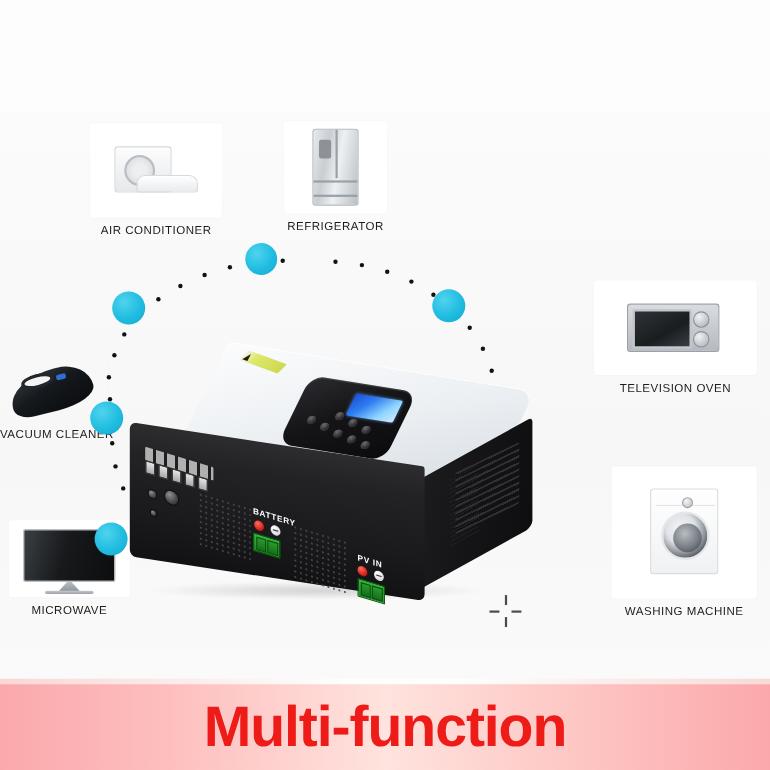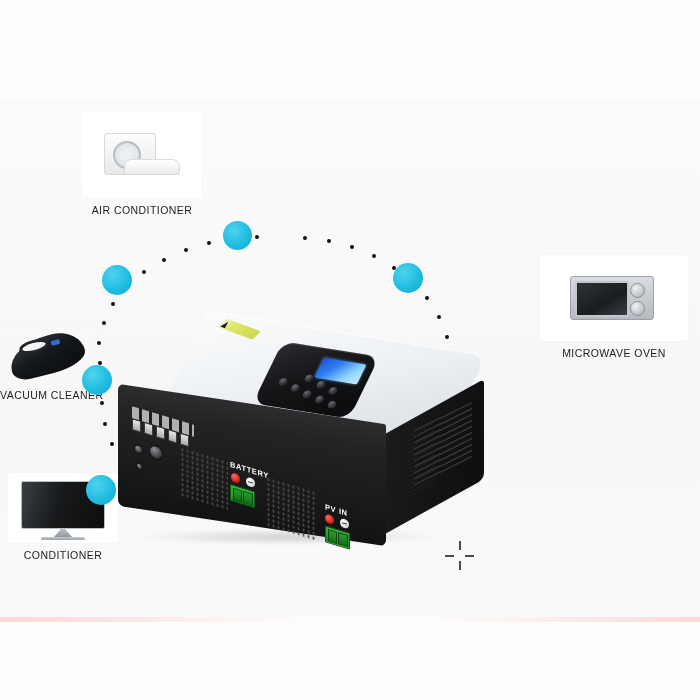--- a/index.html
+++ b/index.html
@@ -256,45 +256,73 @@
       <div style="position:relative;width:104px;height:56px;">
         <div class="ac-out">
           <div class="ac-fanc"></div>
         </div>
         <div class="ac-in"></div>
       </div>
     </div>
     <div class="appl-label">AIR CONDITIONER</div>
   </div>
 
+  <div class="appliance" style="left:258px; top:110px; width:94px;">
+    <div class="appl-img" style="width:94px;height:84px;">
+      <div style="position:relative;width:94px;height:80px;">
+        <div class="fridge-body">
+          <div class="fridge-split"></div>
+          <div class="fridge-drawer"></div>
+          <div class="fridge-drawer2"></div>
+          <div class="fridge-disp"></div>
+        </div>
+      </div>
+    </div>
+    <div class="appl-label">REFRIGERATOR</div>
+  </div>
 
 
   <div class="appliance" style="left:540px; top:255px; width:148px;">
     <div class="appl-img" style="width:148px;height:86px;">
       <div style="position:relative;width:100px;height:72px;">
         <div class="mw-body">
           <div class="mw-door"></div>
           <div class="mw-knob" style="top:6px;"></div>
           <div class="mw-knob" style="top:24px;"></div>
         </div>
       </div>
     </div>
-    <div class="appl-label">MICROWAVE OVEN</div>
-  </div>
-
+    <div class="appl-label">TELEVISION OVEN</div>
+  </div>
+
+  <div class="appliance" style="left:556px; top:424px; width:132px;">
+    <div class="appl-img" style="width:132px;height:120px;">
+      <div style="position:relative;width:98px;height:88px;">
+        <div class="wm-body">
+          <div class="wm-panel">
+            <div class="wm-knob"></div>
+          </div>
+          <div class="wm-door">
+            <div class="wm-glass"></div>
+          </div>
+        </div>
+      </div>
+    </div>
+    <div class="appl-label">WASHING MACHINE</div>
+  </div>
 
   <div class="appliance" style="left:8px; top:473px; width:110px;">
     <div class="appl-img" style="width:110px;height:70px;">
       <div style="position:relative;width:100px;height:66px;">
         <div class="tv-screen"></div>
         <div class="tv-stand"></div>
         <div class="tv-base"></div>
       </div>
     </div>
-    <div class="appl-label">CONDITIONER</div>
+    <div class="appl-label">MICROWAVE</div>
   </div>
 
   <div class="appliance" style="left:0px; top:325px; width:98px;">
     <div class="appl-img" style="width:98px;height:62px;background:transparent;">
       <div style="position:relative;width:88px;height:56px;">
         <div class="vac-body"></div>
         <div class="vac-handle"></div>
         <div class="vac-btn"></div>
       </div>
     </div>
@@ -409,14 +437,17 @@
   </div>
 
   <div class="crosshair">
     <i class="ch-v1"></i>
     <i class="ch-v2"></i>
     <i class="ch-h1"></i>
     <i class="ch-h2"></i>
   </div>
 
   <div class="banner-sep"></div>
+  <div class="banner-bottom">
+    <div class="banner-bottom-text">Multi-function</div>
+  </div>
 
 </div>
 
 </body></html>

